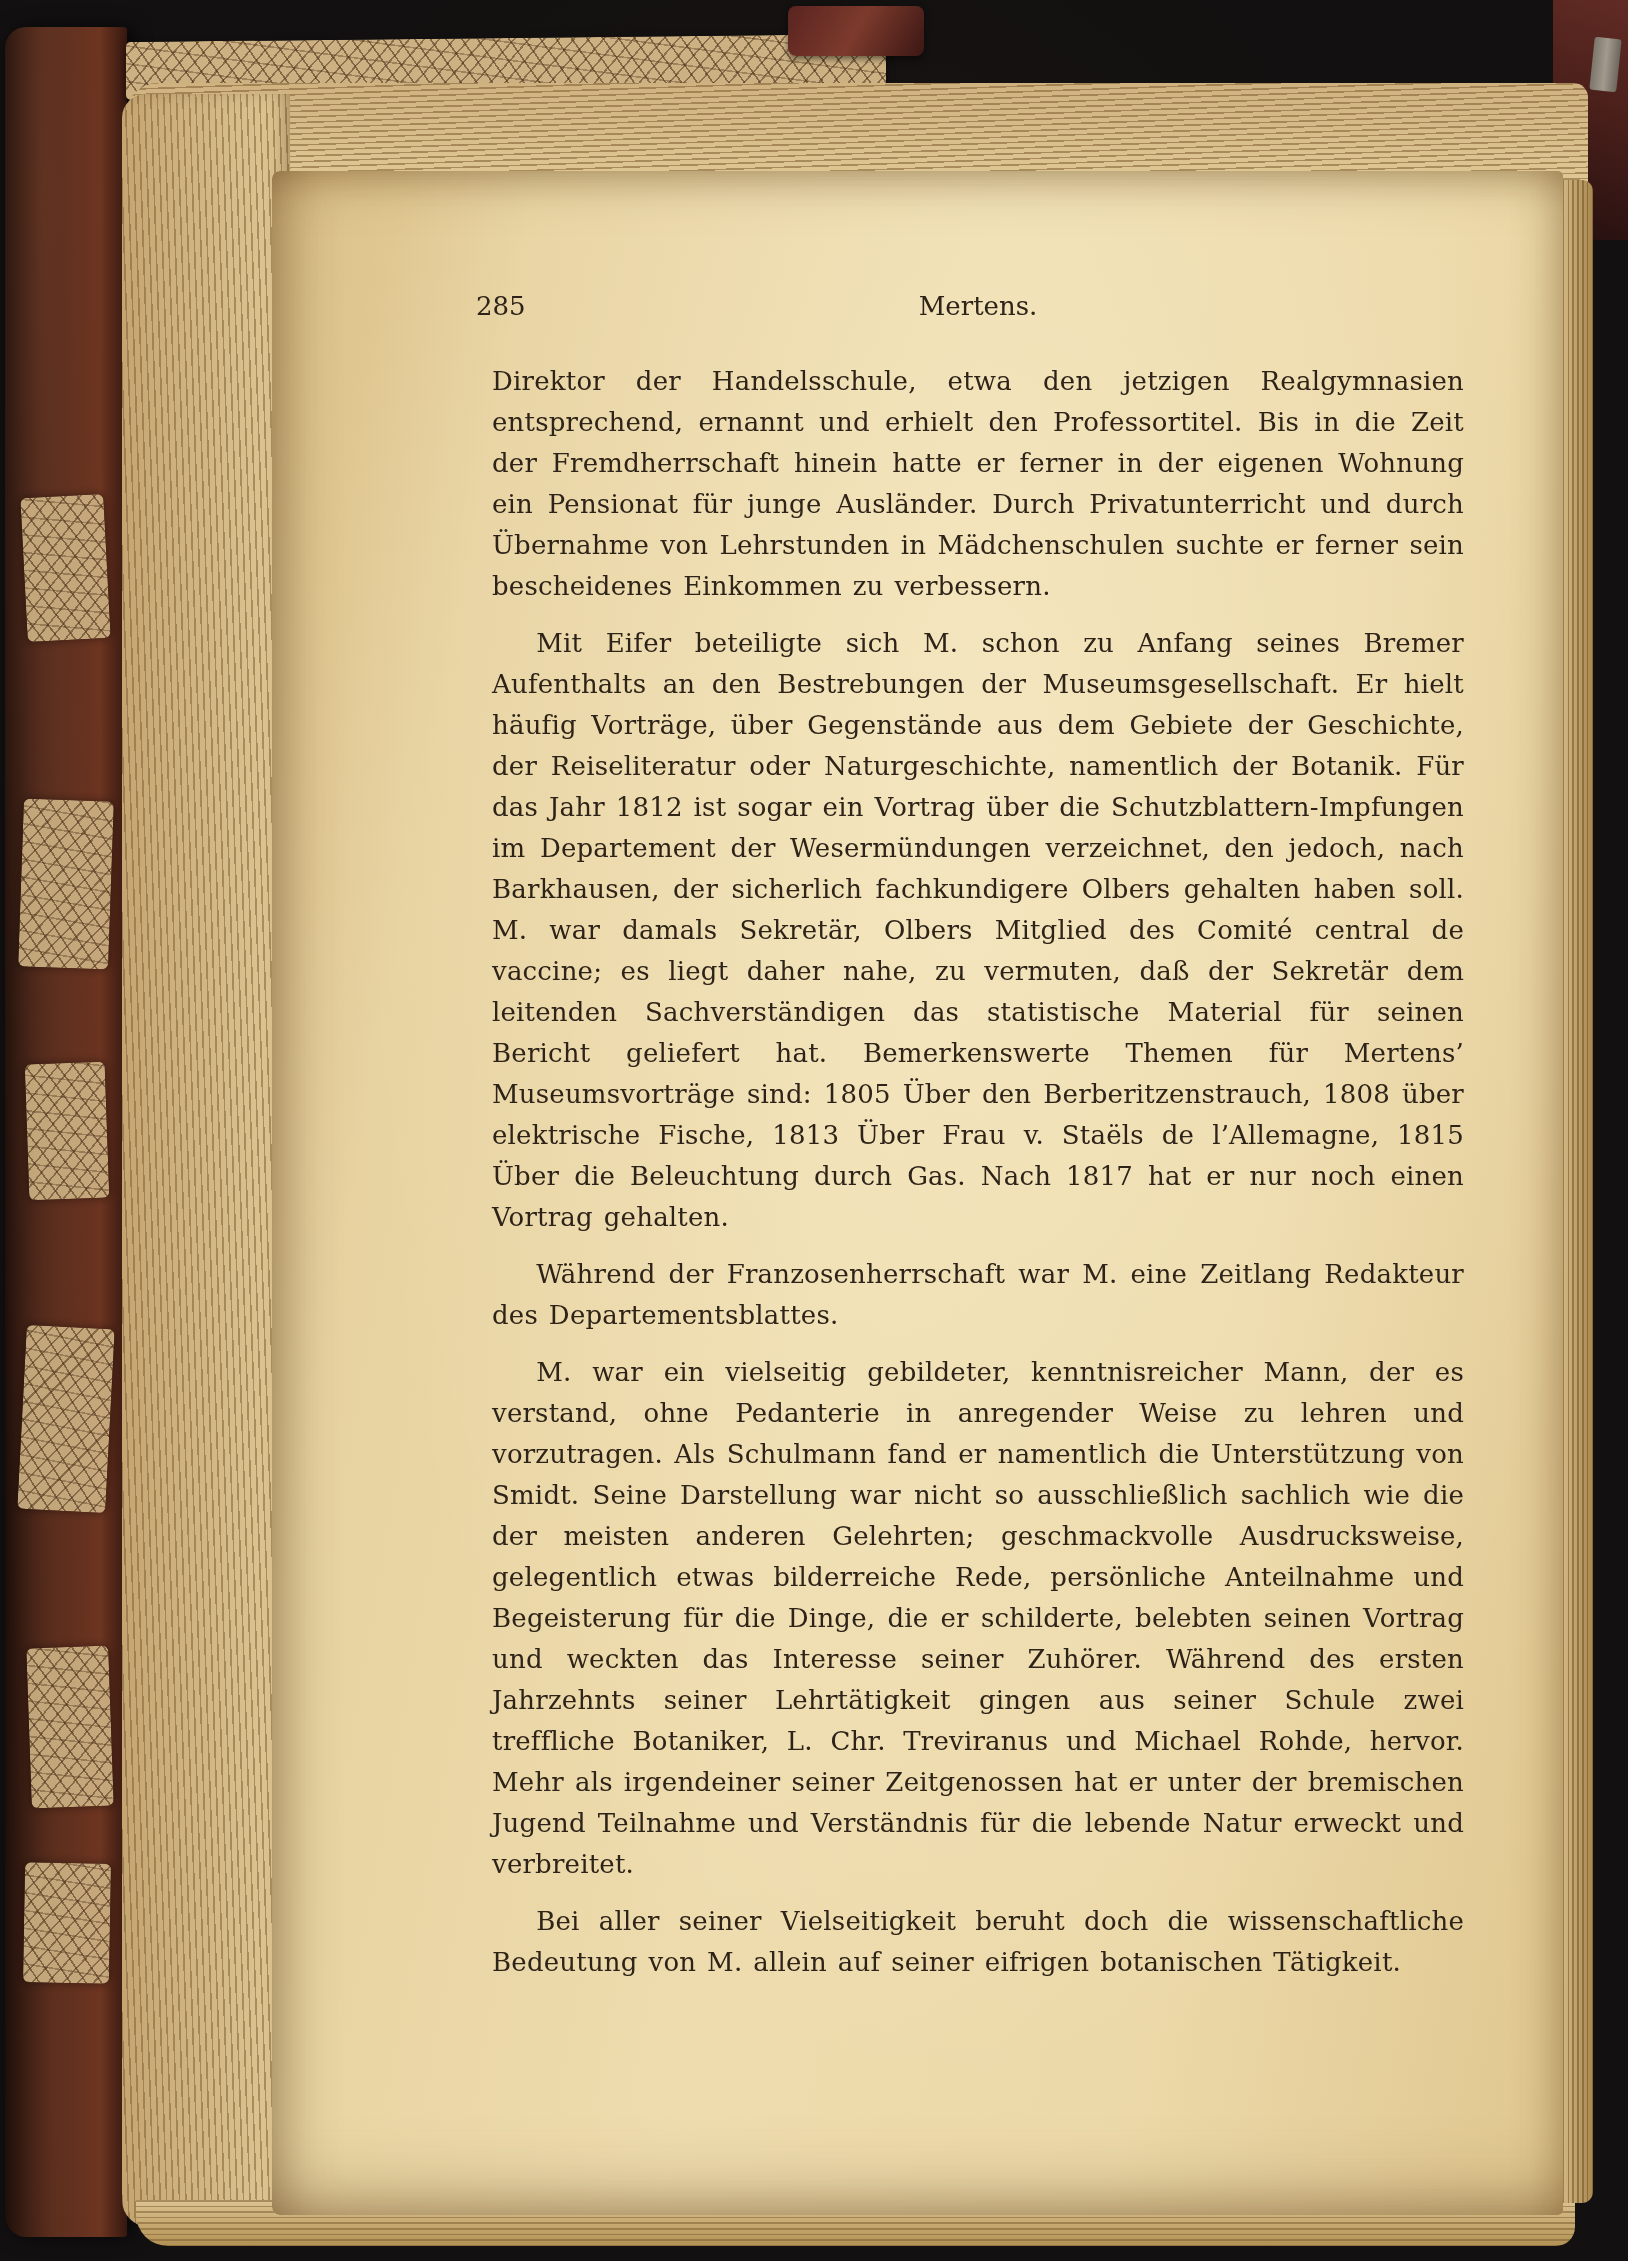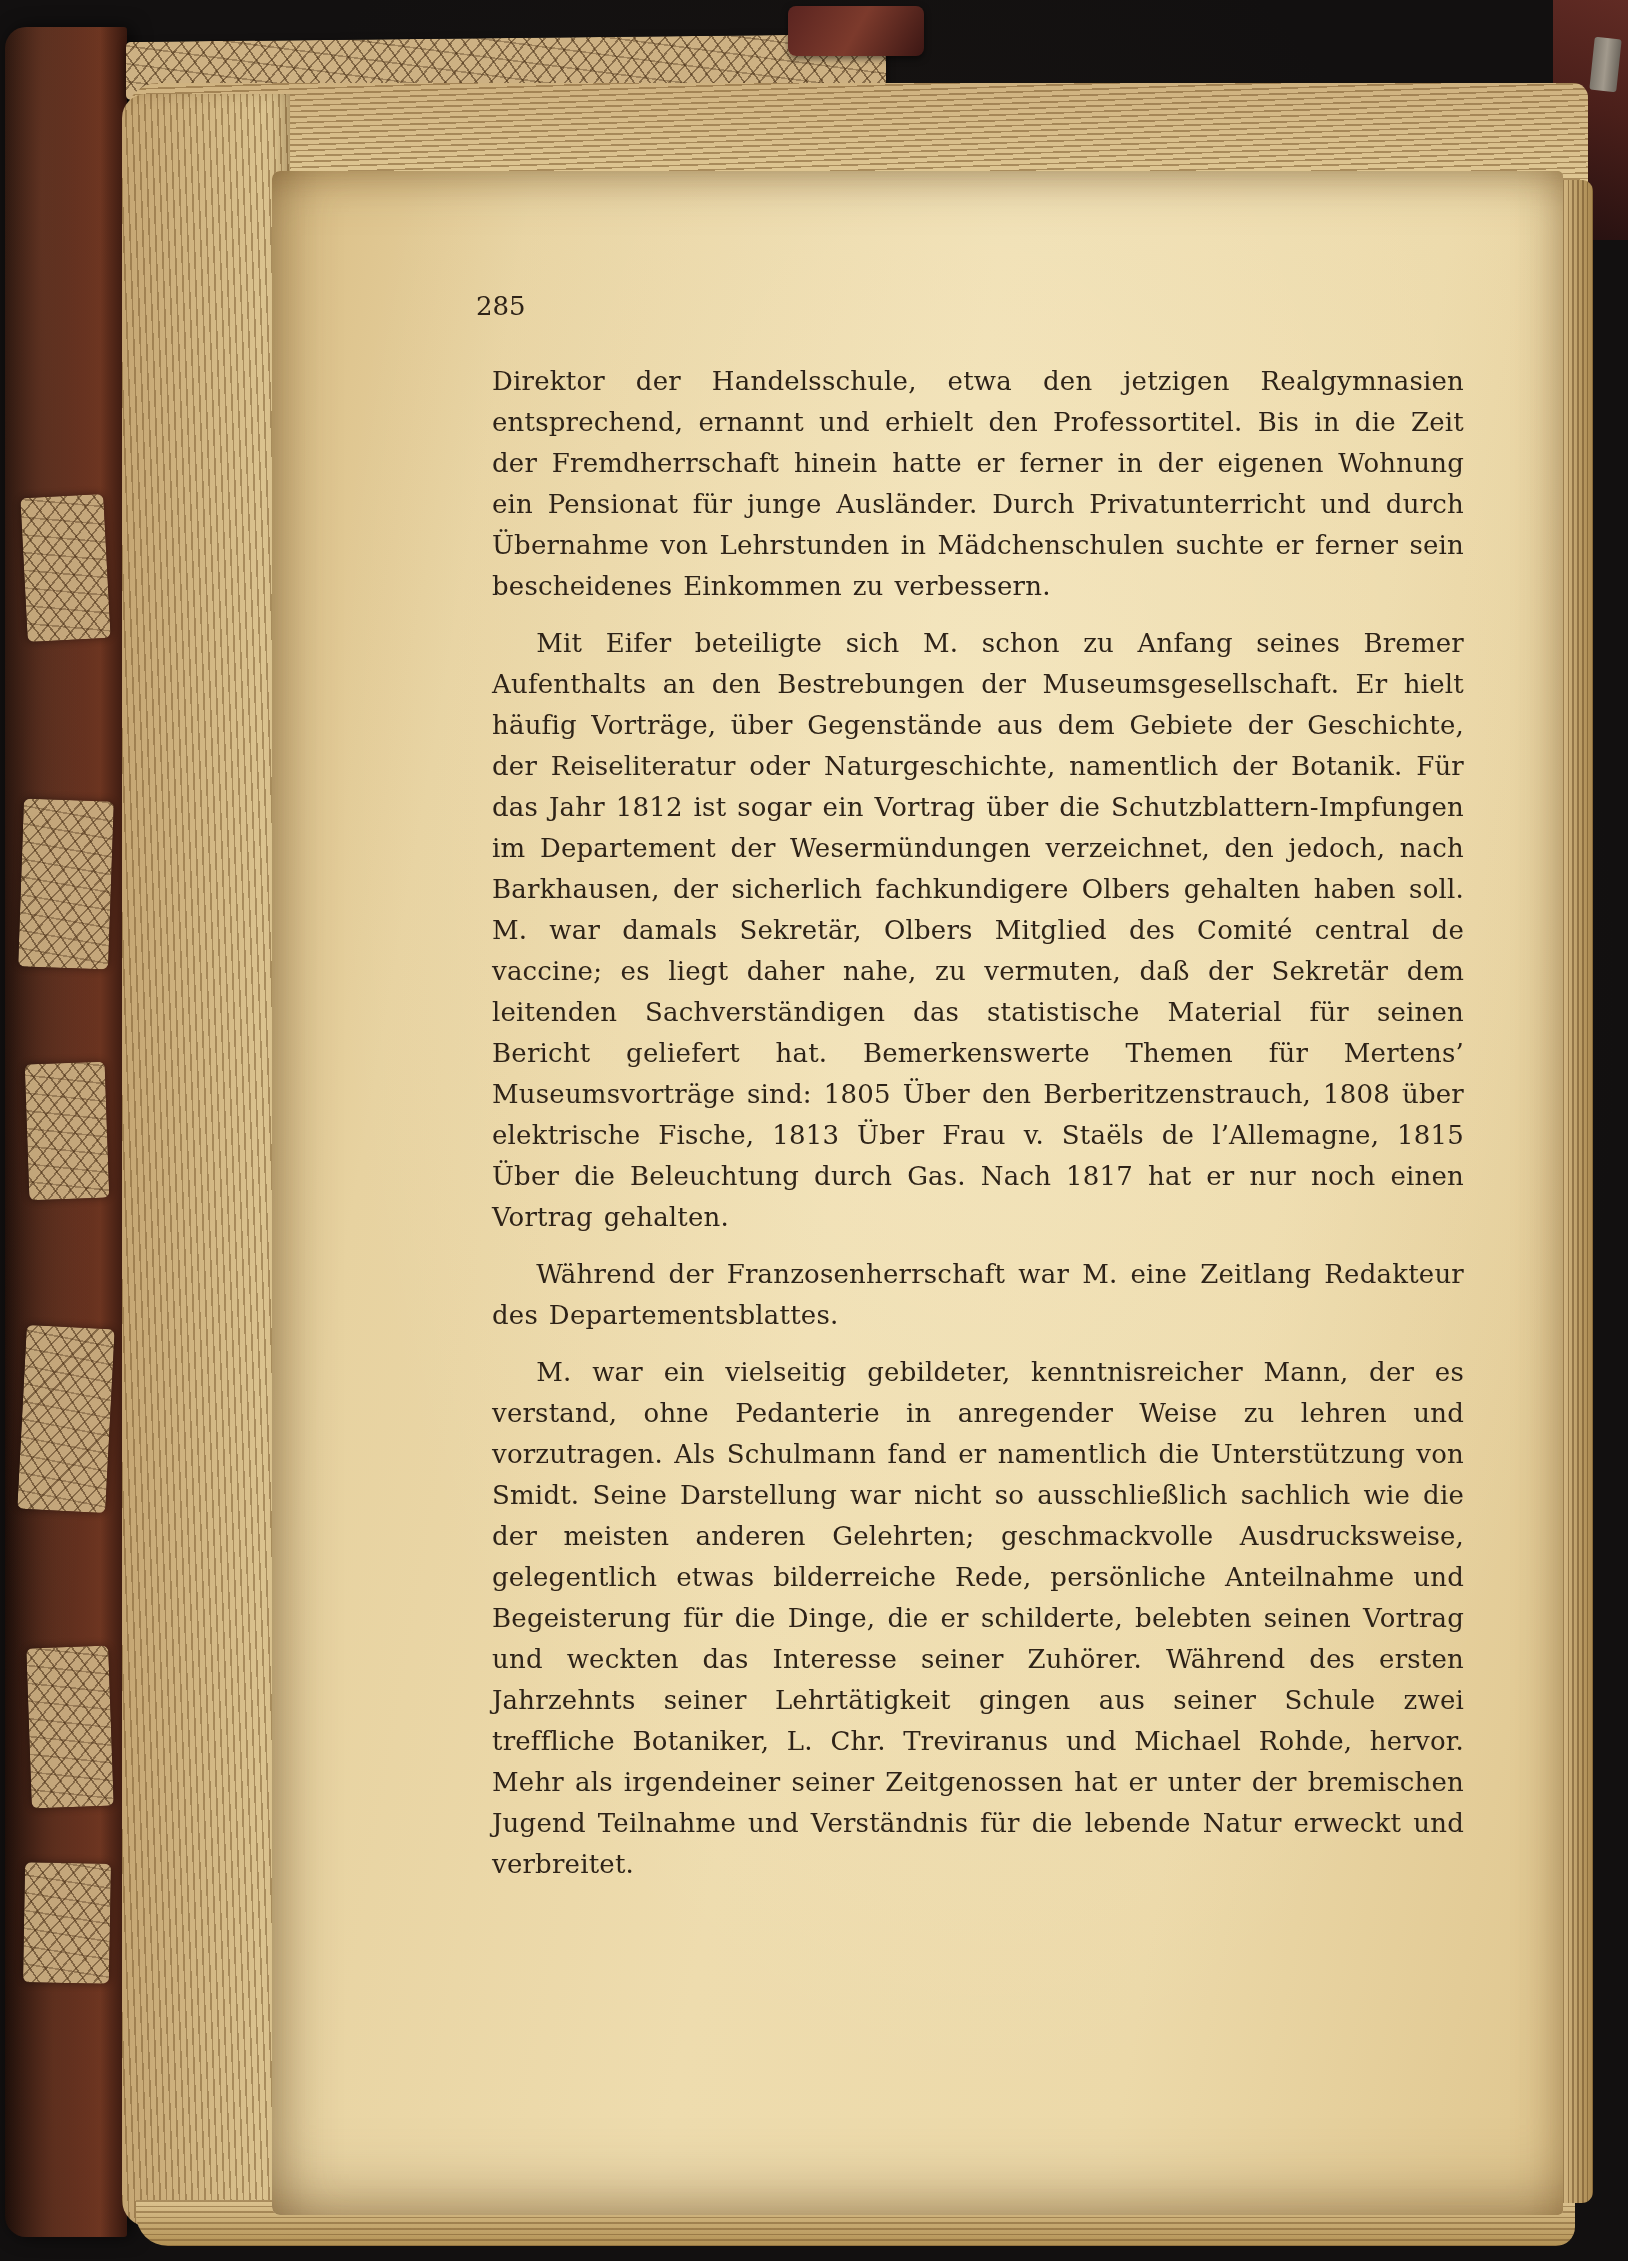--- a/index.html
+++ b/index.html
@@ -194,26 +194,28 @@
   <div class="stack-top"></div>
   <div class="stack-left"></div>
   <div class="stack-bottom"></div>
   <div class="fore-edge"></div>
 
   <div class="page">
     <div class="text-area">
 
       <div class="page-head">
         <span class="page-num">285</span>
+        <span class="running-head">Mertens.</span>
       </div>
 
       <div class="body-text">
         <p class="first">Direktor der Handelsschule, etwa den jetzigen Realgymnasien entsprechend, ernannt und erhielt den Professortitel. Bis in die Zeit der Fremdherrschaft hinein hatte er ferner in der eigenen Wohnung ein Pensionat für junge Ausländer. Durch Privatunterricht und durch Übernahme von Lehrstunden in Mädchenschulen suchte er ferner sein bescheidenes Einkommen zu verbessern.</p>
         <p>Mit Eifer beteiligte sich M. schon zu Anfang seines Bremer Aufenthalts an den Bestrebungen der Museumsgesellschaft. Er hielt häufig Vorträge, über Gegenstände aus dem Gebiete der Geschichte, der Reiseliteratur oder Naturgeschichte, namentlich der Botanik. Für das Jahr 1812 ist sogar ein Vortrag über die Schutzblattern-Impfungen im Departement der Wesermündungen verzeichnet, den jedoch, nach Barkhausen, der sicherlich fachkundigere Olbers gehalten haben soll. M. war damals Sekretär, Olbers Mitglied des Comité central de vaccine; es liegt daher nahe, zu vermuten, daß der Sekretär dem leitenden Sachverständigen das statistische Material für seinen Bericht geliefert hat. Bemerkenswerte Themen für Mertens’ Museumsvorträge sind: 1805 Über den Berberitzenstrauch, 1808 über elektrische Fische, 1813 Über Frau v. Staëls de l’Allemagne, 1815 Über die Beleuchtung durch Gas. Nach 1817 hat er nur noch einen Vortrag gehalten.</p>
         <p>Während der Franzosenherrschaft war M. eine Zeitlang Redakteur des Departementsblattes.</p>
         <p>M. war ein vielseitig gebildeter, kenntnisreicher Mann, der es verstand, ohne Pedanterie in anregender Weise zu lehren und vorzutragen. Als Schulmann fand er namentlich die Unterstützung von Smidt. Seine Darstellung war nicht so ausschließlich sachlich wie die der meisten anderen Gelehrten; geschmackvolle Ausdrucksweise, gelegentlich etwas bilderreiche Rede, persönliche Anteilnahme und Begeisterung für die Dinge, die er schilderte, belebten seinen Vortrag und weckten das Interesse seiner Zuhörer. Während des ersten Jahrzehnts seiner Lehrtätigkeit gingen aus seiner Schule zwei treffliche Botaniker, L. Chr. Treviranus und Michael Rohde, hervor. Mehr als irgendeiner seiner Zeitgenossen hat er unter der bremischen Jugend Teilnahme und Verständnis für die lebende Natur erweckt und verbreitet.</p>
+        <p>Bei aller seiner Vielseitigkeit beruht doch die wissenschaftliche Bedeutung von M. allein auf seiner eifrigen botanischen Tätigkeit.</p>
       </div>
 
     </div>
   </div>
 
 </div>
 
 
 </body></html>

